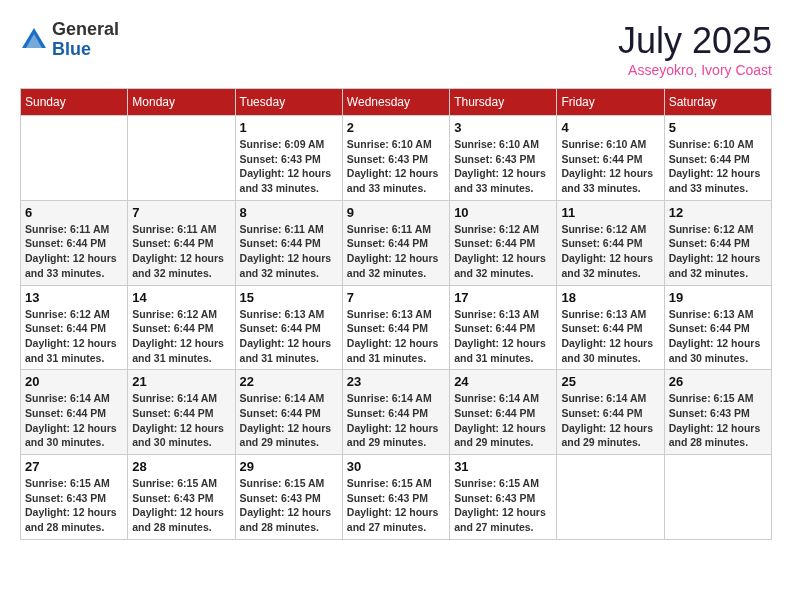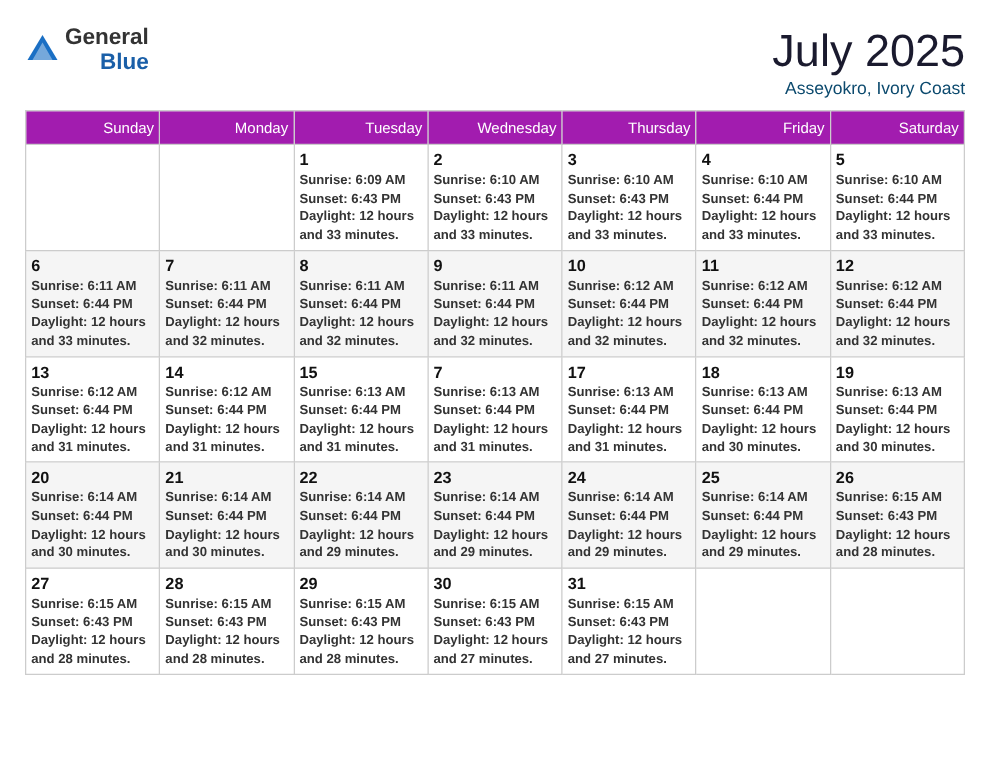--- a/index.html
+++ b/index.html
@@ -28,49 +28,48 @@
     }
     .logo-general {
       font-size: 18px;
       font-weight: bold;
       color: #333;
     }
     .logo-blue {
       font-size: 18px;
       font-weight: bold;
       color: #1a5fa8;
-      text-align: right;
     }
     .logo-icon {
       width: 28px;
       height: 28px;
       margin-right: 4px;
     }
     .title-block {
       text-align: right;
     }
     .month-title {
       font-size: 36px;
       font-weight: normal;
       color: #1a1a2e;
     }
     .subtitle {
       font-size: 14px;
-      color: #0c4a6e;
+      color: #ec4899;
     }
     .calendar {
       width: 100%;
       border-collapse: collapse;
       font-size: 11px;
     }
     .calendar th {
-      background-color: #a21caf;
+      background-color: #b91c1c;
       color: #fff;
       padding: 6px 4px;
-      text-align: right;
+      text-align: left;
       font-size: 12px;
       font-weight: normal;
       border: 1px solid #ccc;
     }
     .calendar td {
       border: 1px solid #ccc;
       vertical-align: top;
       padding: 4px;
       width: 107px;
       min-height: 80px;

